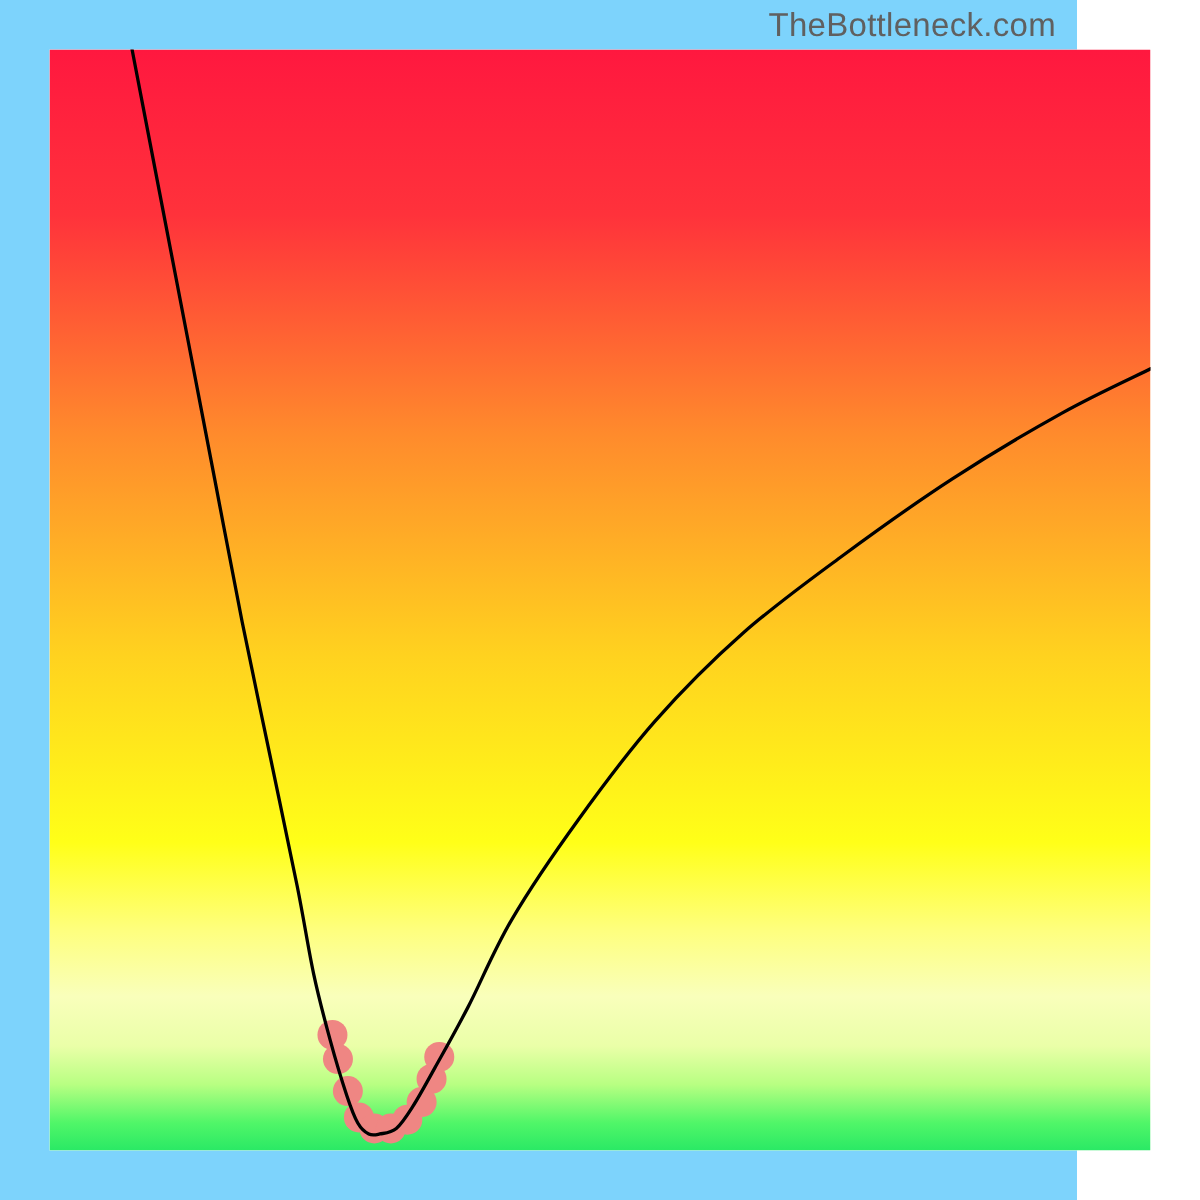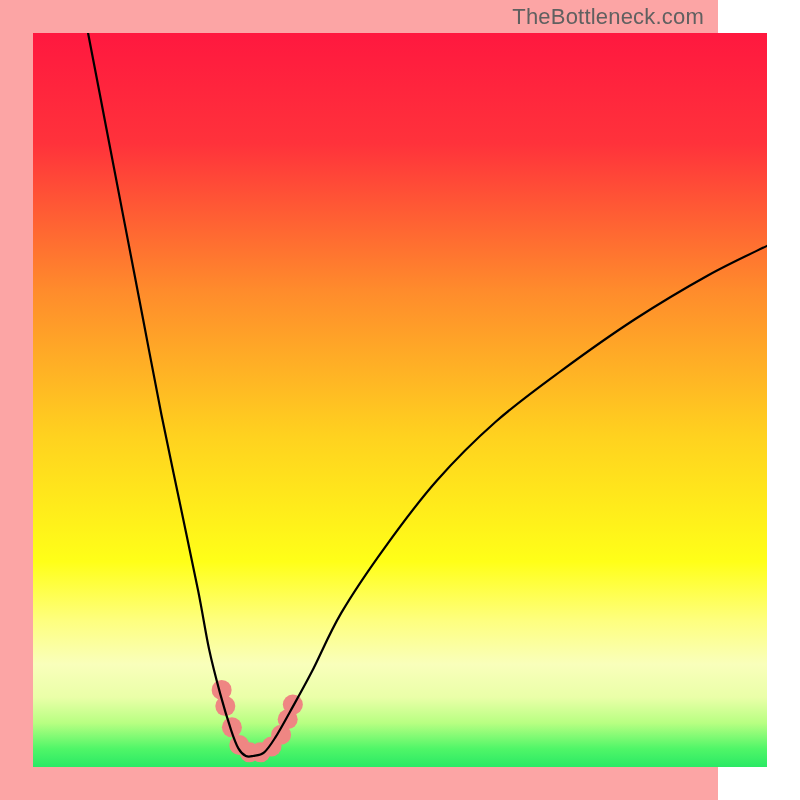--- a/index.html
+++ b/index.html
@@ -8,21 +8,21 @@
     width: 800px;
     height: 800px;
     overflow: hidden;
     background: #fff;
     font-family: Arial, Helvetica, sans-serif;
   }
   .frame {
     position: relative;
     width: 718px;
     height: 800px;
-    background: #fca5a5;
+    background: #7dd3fc;
   }
   .watermark {
     position: absolute;
     top: 4px;
     right: 14px;
     font-size: 22px;
     font-weight: 500;
     color: #606060;
     letter-spacing: 0.2px;
     z-index: 20;

